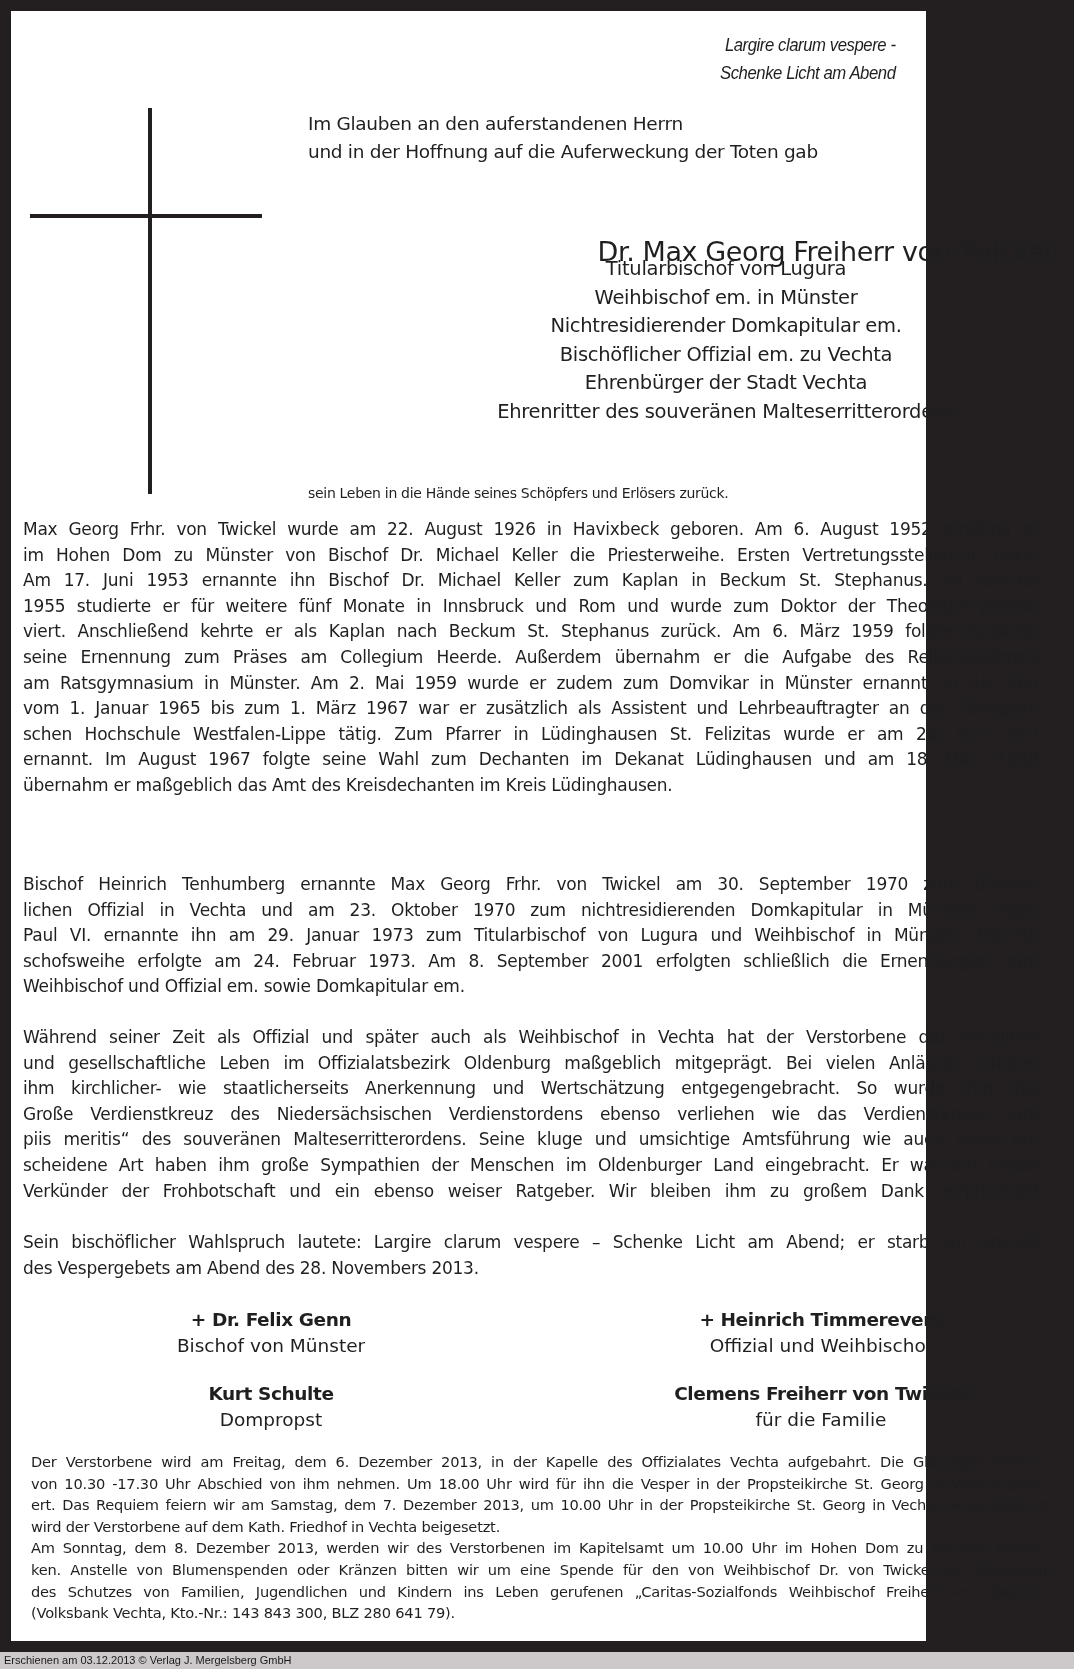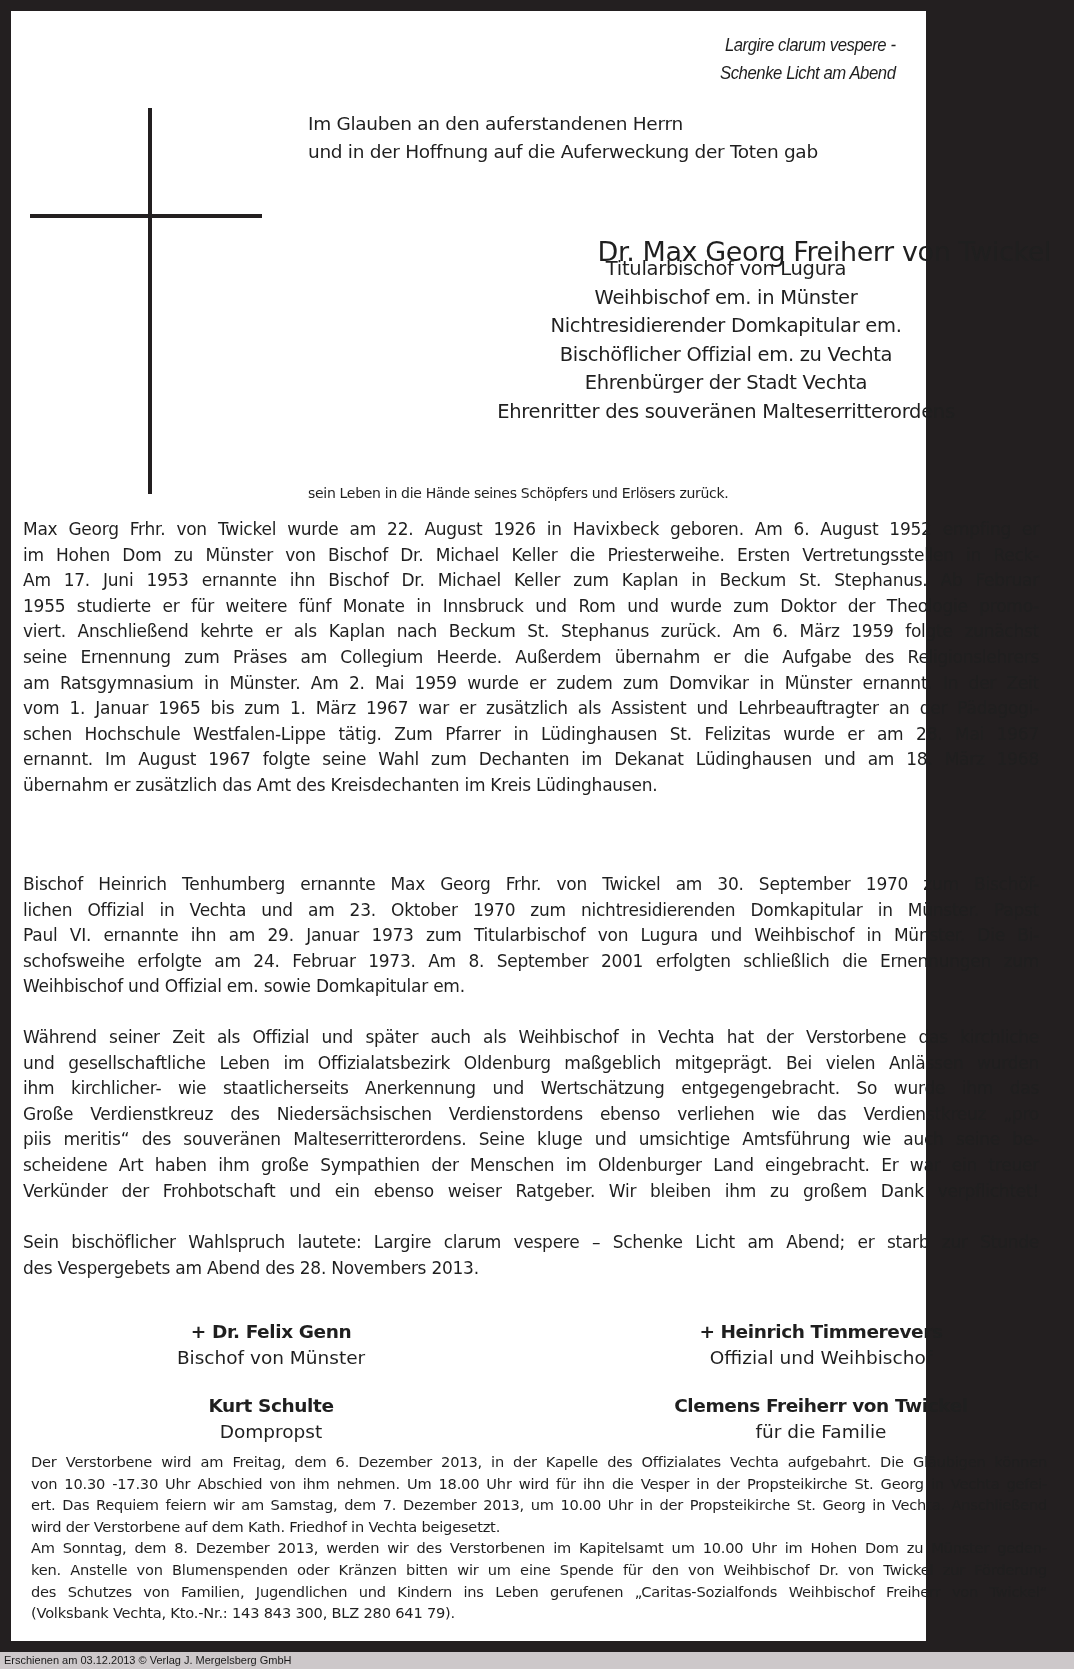--- a/index.html
+++ b/index.html
@@ -71,21 +71,21 @@
     margin: 0;
   }
   .bio span.line { display: block; text-align: justify; text-align-last: justify; white-space: nowrap; }
   .bio span.line.last { text-align-last: left; }
   .p1 { top: 506px; }
   .p2 { top: 861px; }
   .p3 { top: 1014px; }
   .p4 { top: 1219px; }
   .sig {
     position: absolute; width: 400px; text-align: center;
-    font-size: 18.5px; line-height: 26px; margin-top: 12px;
+    font-size: 18.5px; line-height: 26px;
   }
   .sig .sig-name { font-weight: bold; letter-spacing: -0.4px; }
   .sig-1 { left: 60px; top: 1296px; }
   .sig-2 { left: 610px; top: 1296px; }
   .sig-3 { left: 60px; top: 1370px; }
   .sig-4 { left: 610px; top: 1370px; }
   .notice {
     position: absolute; left: 20px; width: 1016px; top: 1440px;
     font-size: 14.6px; line-height: 21.6px;
     letter-spacing: -0.2px;
@@ -135,21 +135,21 @@
       <span class="line" style="display: block;">Max Georg Frhr. von Twickel  wurde am 22. August 1926  in Havixbeck geboren. Am 6. August 1952 empfing er</span>
       <span class="line" style="display: block;">im Hohen Dom zu Münster von Bischof Dr. Michael Keller die Priesterweihe. Ersten Vertretungsstellen in Reck-</span>
       <span class="line" style="display: block;">Am 17. Juni 1953 ernannte ihn Bischof Dr. Michael Keller zum Kaplan in Beckum St. Stephanus. Ab Februar</span>
       <span class="line" style="display: block;">1955 studierte er für weitere fünf Monate in Innsbruck und Rom und wurde zum Doktor der Theologie promo-</span>
       <span class="line" style="display: block;">viert. Anschließend kehrte er als Kaplan nach Beckum St. Stephanus zurück. Am 6. März 1959 folgte zunächst</span>
       <span class="line" style="display: block;">seine Ernennung zum Präses am Collegium Heerde. Außerdem übernahm er die Aufgabe des Religionslehrers</span>
       <span class="line" style="display: block;">am Ratsgymnasium in Münster. Am 2. Mai 1959 wurde er zudem zum Domvikar in Münster ernannt. In der Zeit</span>
       <span class="line" style="display: block;">vom 1. Januar 1965 bis zum 1. März 1967 war er zusätzlich als Assistent und Lehrbeauftragter an der Pädagogi-</span>
       <span class="line" style="display: block;">schen Hochschule Westfalen-Lippe tätig. Zum Pfarrer in Lüdinghausen St. Felizitas wurde er am 28. Mai 1967</span>
       <span class="line" style="display: block;">ernannt. Im August 1967 folgte seine Wahl zum Dechanten im Dekanat Lüdinghausen und am 18. März 1968</span>
-      <span class="line last" style="display: block;">übernahm er zusätzlich das Amt des Kreisdechanten im Kreis Lüdinghausen.</span>
+      <span class="line last" style="display: block;">übernahm er maßgeblich das Amt des Kreisdechanten im Kreis Lüdinghausen.</span>
     </div>
 
     <div class="bio p2">
       <span class="line" style="display: block;">Bischof Heinrich Tenhumberg  ernannte Max Georg Frhr. von Twickel am 30. September 1970 zum Bischöf-</span>
       <span class="line" style="display: block;">lichen Offizial in Vechta und am 23. Oktober 1970 zum nichtresidierenden Domkapitular in Münster. Papst</span>
       <span class="line" style="display: block;">Paul VI. ernannte ihn am 29. Januar 1973 zum Titularbischof von Lugura und Weihbischof in Münster. Die Bi-</span>
       <span class="line" style="display: block;">schofsweihe erfolgte am 24. Februar 1973. Am 8. September 2001 erfolgten schließlich die Ernennungen zum</span>
       <span class="line last" style="display: block;">Weihbischof und Offizial em. sowie Domkapitular em.</span>
     </div>
 

